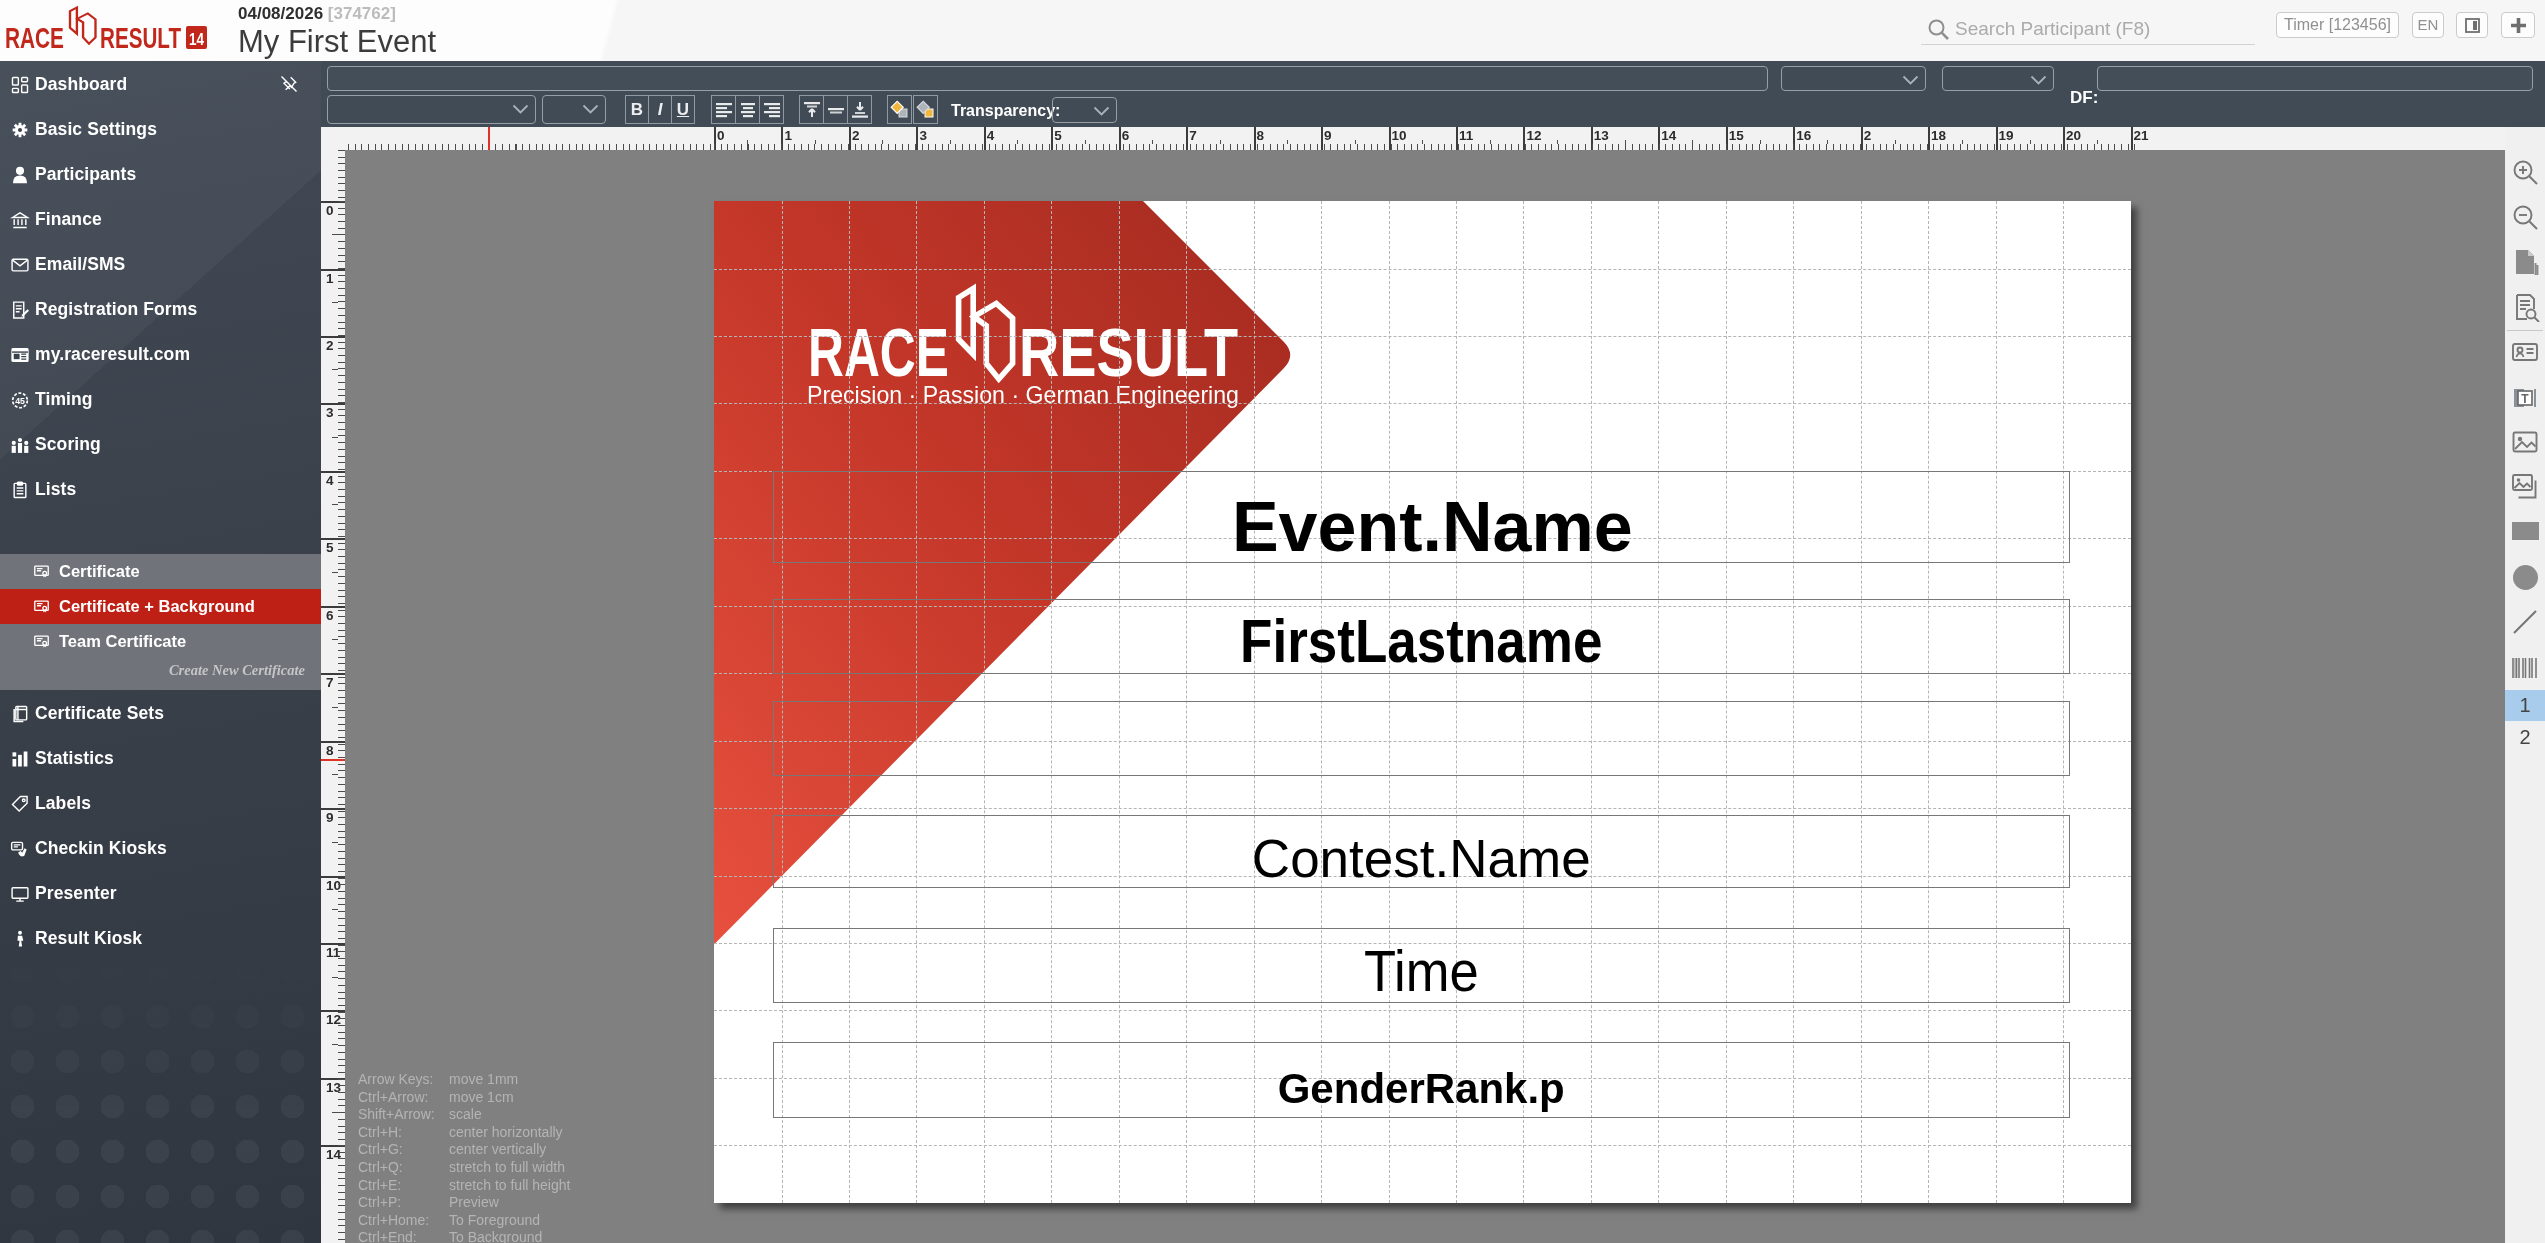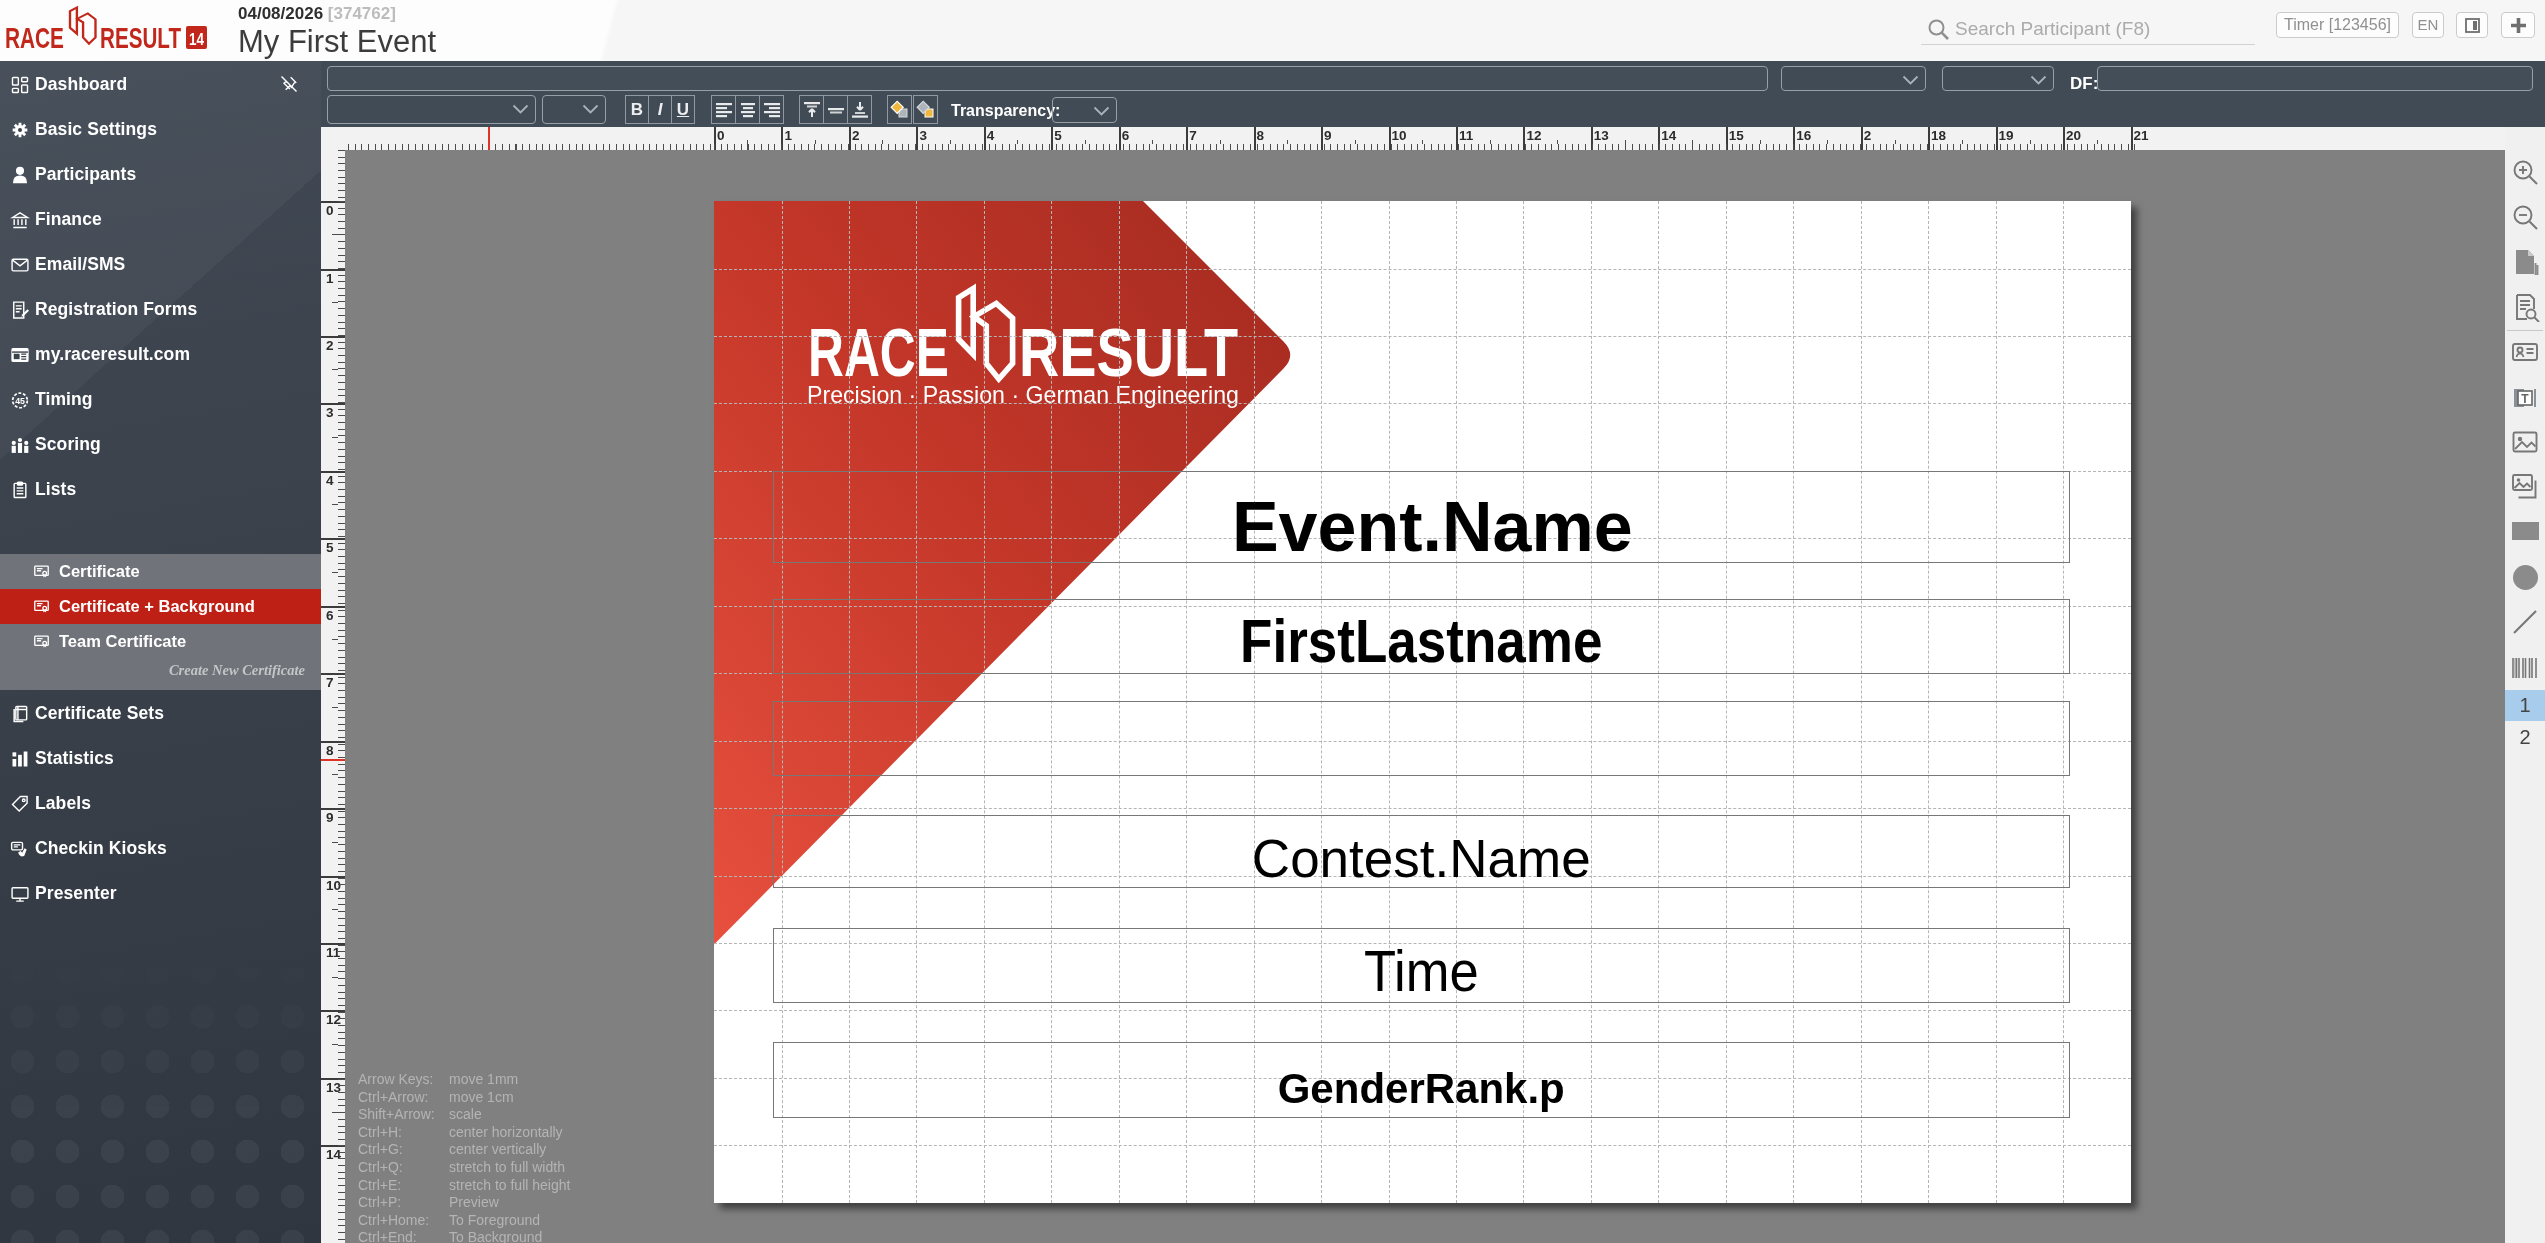--- a/index.html
+++ b/index.html
@@ -34,21 +34,21 @@
 .createnew { position:absolute; right:16px; top:108px; font-size:14.5px; font-style:italic; font-weight:bold; color:#c3c5c7;font-family:Liberation Serif, serif; }
 
 
 #toolbar { position:absolute; left:321px; top:61px; width:2224px; height:66px; background:#414b55; }
 .tin { position:absolute; border:1px solid #969ea6; border-radius:4px; background:rgba(255,255,255,0.02); }
 .combo { position:absolute; border:1px solid #969ea6; border-radius:4px; }
 .chev { position:absolute; right:6px; top:8px; }
 .tbtn { position:absolute; top:34px; height:29px; border:1px solid #9099a1; color:#eceef0;
   font-size:17px; font-weight:bold; text-align:center; line-height:27px; }
 .tbtn svg { margin-top:4px; }
-#dflab { position:absolute; left:1749px; top:13px; font-size:17px; font-weight:bold; color:#fff; }
+#dflab { position:absolute; left:1749px; top:27px; font-size:17px; font-weight:bold; color:#fff; }
 #translab { position:absolute; left:630px; top:41px; font-size:16px; font-weight:bold; color:#fff; }
 
 
 #hruler { position:absolute; left:321px; top:127px; width:2224px; height:23px; background:#f2f2f2; }
 .hrn { position:absolute; top:1px; font-size:13.5px; font-weight:bold; color:#2c2c2c; }
 .hcm { position:absolute; top:0; width:2px; height:23px; background:#3c3c3c; }
 #hred { position:absolute; left:167px; top:0; width:2px; height:23px; background:#e03226; }
 #vruler { position:absolute; left:321px; top:150px; width:24px; height:1093px; background:#f2f2f2; }
 .vrn { position:absolute; left:5px; font-size:13.5px; font-weight:bold; color:#2c2c2c; }
 .vcm { position:absolute; left:0; width:24px; height:2px; background:#3c3c3c; }
@@ -261,20 +261,27 @@
             <path d="M14 21c-2.5-1-4-2.5-4-5l3-1.5 1.5 2 3-5.5 2.5 1.5-3 8z" fill="#fff" stroke="none"></path>
           </svg></span>
         <span class="mtxt">Checkin Kiosks</span>
       </div>
 <div class="mi" style="top:810px">
         <span class="micon"><svg width="20" height="20" viewBox="0 0 24 24" fill="none" stroke="#fff" stroke-width="1.7">
             <rect x="2.5" y="4.5" width="19" height="12.5" rx="1"></rect>
             <path d="M12 17v3.5M7.5 20.5h9"></path>
           </svg></span>
         <span class="mtxt">Presenter</span>
+      </div>
+<div class="mi" style="top:855px">
+        <span class="micon"><svg width="20" height="20" viewBox="0 0 24 24" fill="none" stroke="#fff" stroke-width="1.7">
+            <circle cx="12" cy="4.5" r="2.3" fill="#fff" stroke="none"></circle>
+            <path d="M9.5 8h5l1.5 6h-2.5l1 7h-4l1-7H9z" fill="#fff" stroke="none"></path>
+          </svg></span>
+        <span class="mtxt">Result Kiosk</span>
       </div>
 </div>
 
 <div id="toolbar">
   <div class="tin" style="left:6px;top:5px;width:1441px;height:25px"></div>
   <div class="combo" style="left:1460px;top:5px;width:145px;height:25px">
         <svg class="chev" width="17" height="10" viewBox="0 0 17 10">
           <path d="M1.5 1.5L8.5 8.5L15.5 1.5" stroke="#a9b1b9" stroke-width="1.8" fill="none"></path>
         </svg>
       </div>

